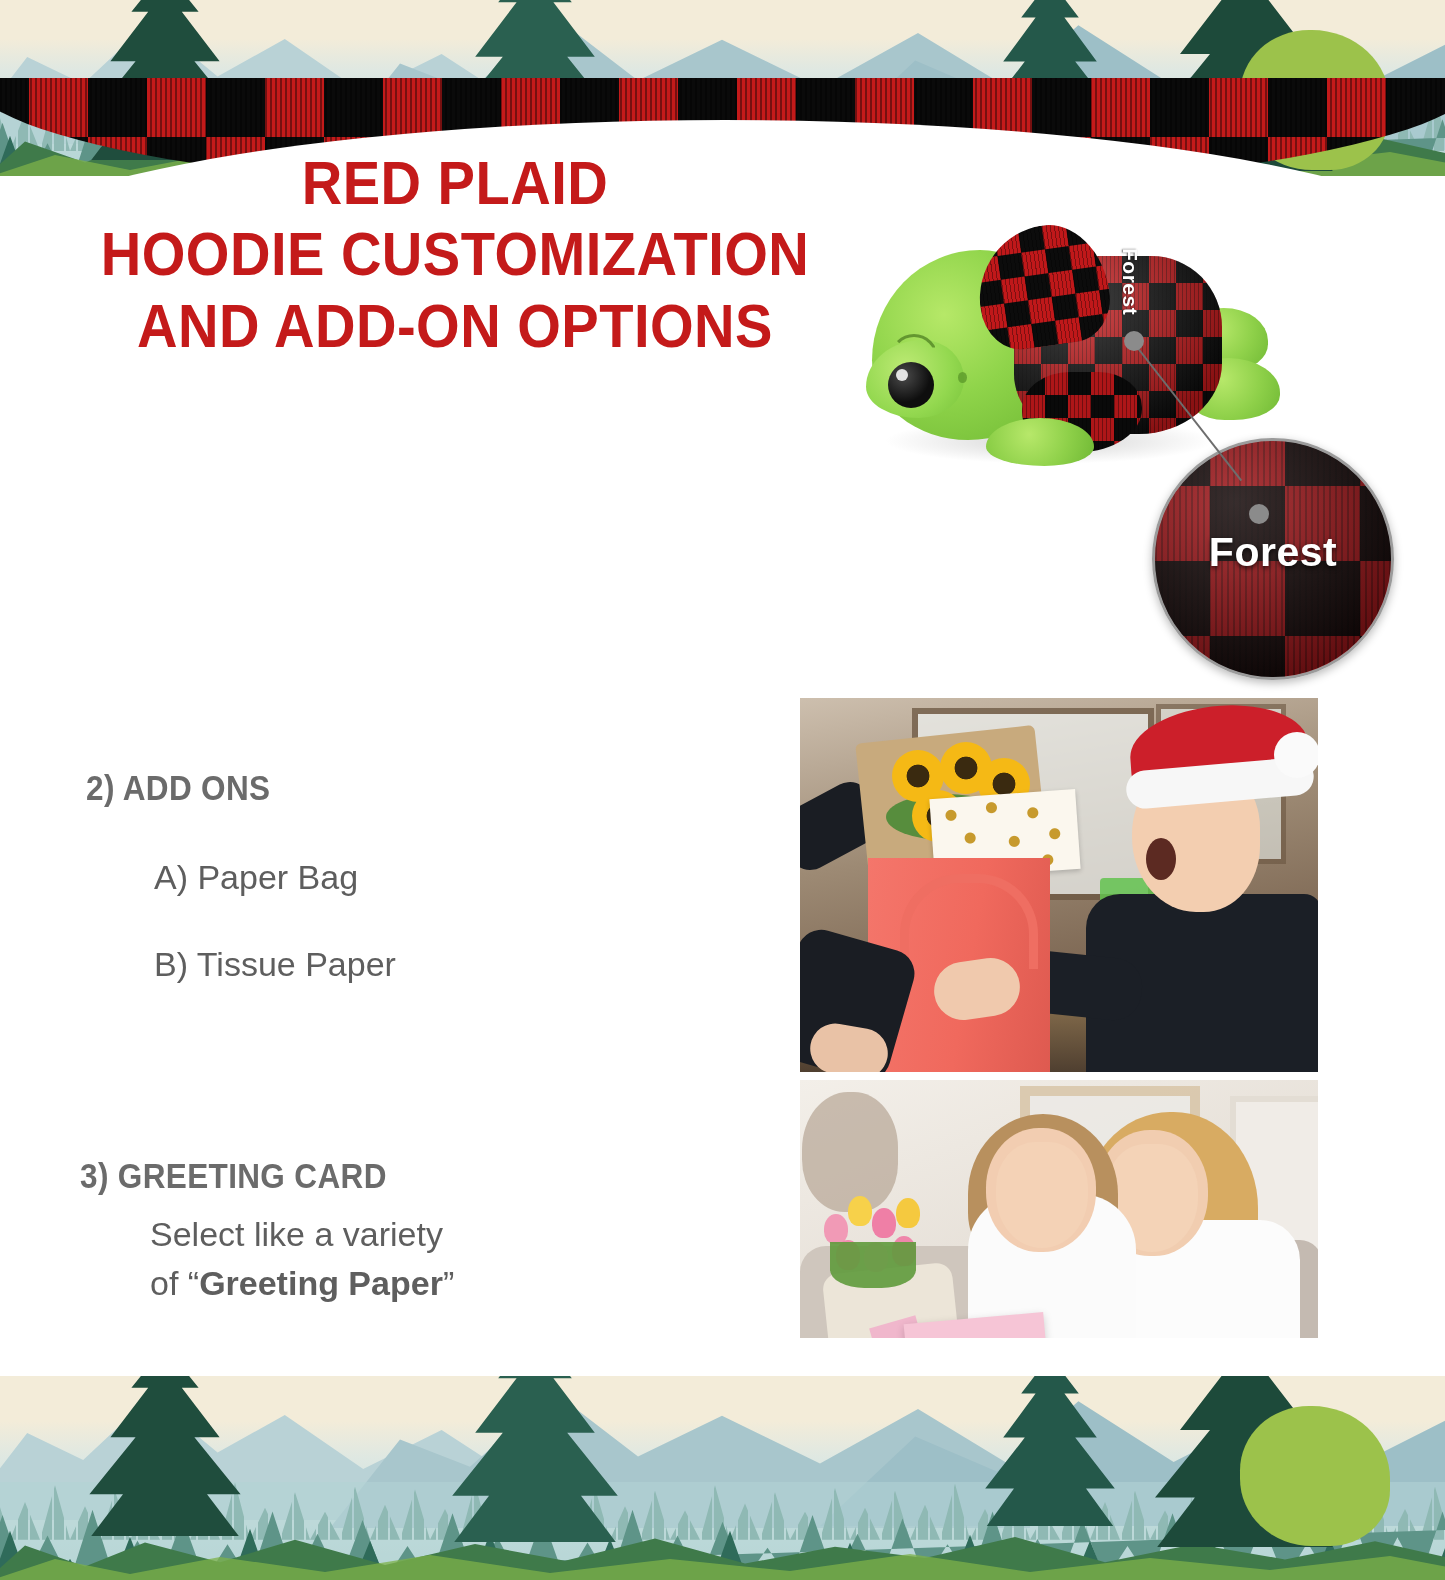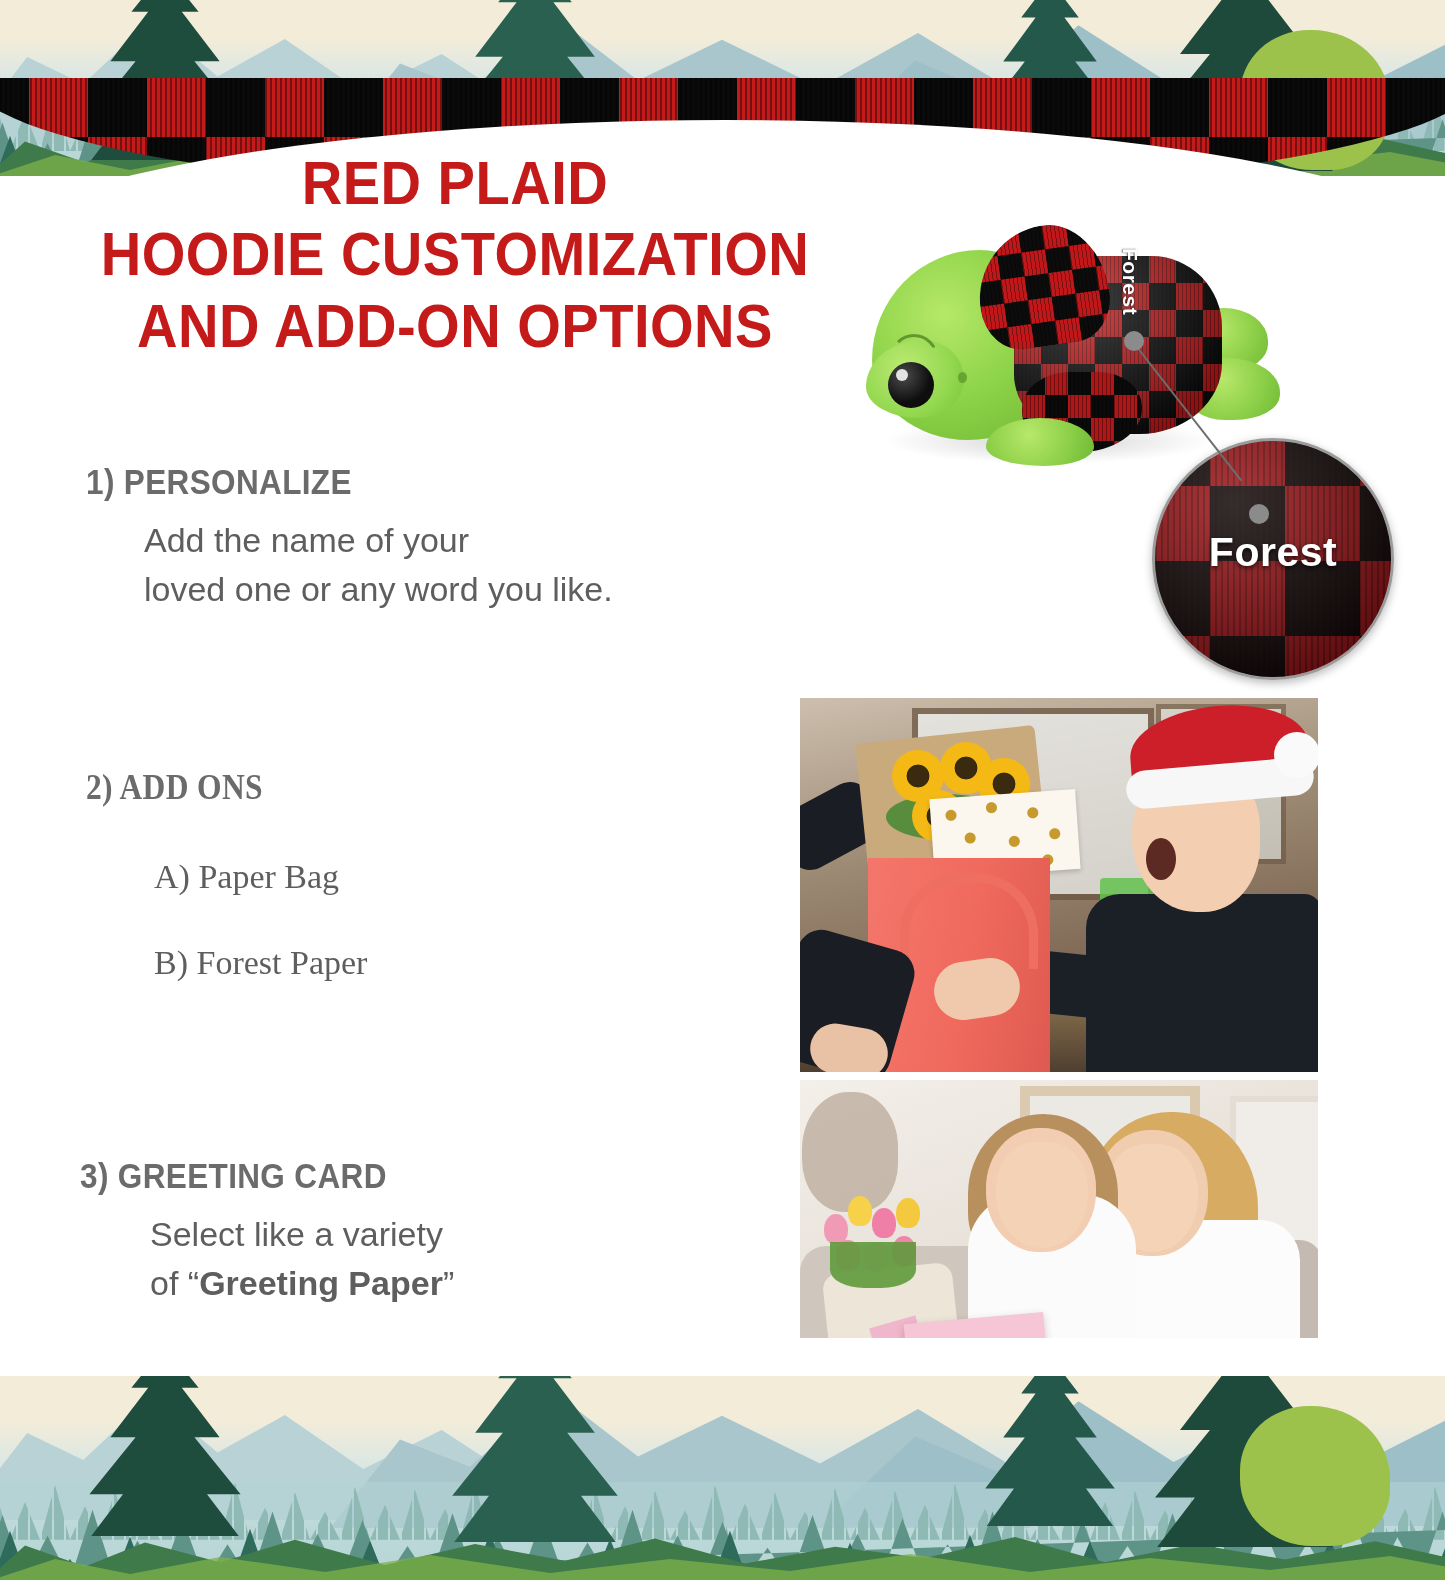--- a/index.html
+++ b/index.html
@@ -72,21 +72,21 @@
   .step{position:absolute;}
   .step-head{color:#6b6b6b;font-weight:700;font-size:35px;letter-spacing:.4px;
     transform:scaleX(.9);transform-origin:left center;white-space:nowrap;}
   .step-body{color:#5e5e5e;font-weight:400;font-size:34px;line-height:1.45;}
   .step-body .ln{display:block;white-space:nowrap;}
   .sub{color:#5e5e5e;font-weight:400;font-size:34px;white-space:nowrap;}
   .emph{font-weight:700;color:#5e5e5e;}
 
   #step1{left:86px;top:462px;}
   #step1 .step-body{margin-top:14px;margin-left:58px;}
-  #step2{left:86px;top:768px;font-family:Liberation Serif, serif;}
+  #step2{left:86px;top:768px;}
   #step2 .sub-a{margin-top:50px;margin-left:68px;}
   #step2 .sub-b{margin-top:48px;margin-left:68px;}
   #step3{left:80px;top:1156px;}
   #step3 .step-body{margin-top:14px;margin-left:70px;}
 
   
   .plush-wrap{position:absolute;left:866px;top:222px;width:400px;height:262px;}
   .plush-shadow{position:absolute;left:18px;top:196px;width:330px;height:46px;
     background:radial-gradient(ellipse at center, rgba(150,150,150,.42) 0%, rgba(255,255,255,0) 70%);}
   .plush-body{position:absolute;left:6px;top:28px;width:200px;height:190px;
@@ -262,32 +262,25 @@
   </div>
 
   <div class="leader"></div>
   <div class="dot dot-a"></div>
   <div class="magnifier">
     <div class="mag-shade"></div>
     <div class="mag-label">Forest</div>
   </div>
   <div class="dot dot-b"></div>
 
-  <div class="step" id="step1">
-    <div class="step-head">1) PERSONALIZE</div>
-    <div class="step-body">
-      <span class="ln">Add the name of your</span>
-      <span class="ln">loved one or any word you like.</span>
-    </div>
-  </div>
 
   <div class="step" id="step2">
     <div class="step-head">2) ADD ONS</div>
     <div class="sub sub-a">A) Paper Bag</div>
-    <div class="sub sub-b">B) Forest Paper</div>
+    <div class="sub sub-b">B) Tissue Paper</div>
   </div>
 
   <div class="step" id="step3">
     <div class="step-head">3) GREETING CARD</div>
     <div class="step-body">
       <span class="ln">Select like a variety</span>
       <span class="ln"><span>of “</span><span class="emph">Greeting Paper</span><span>”</span></span>
     </div>
   </div>
 

